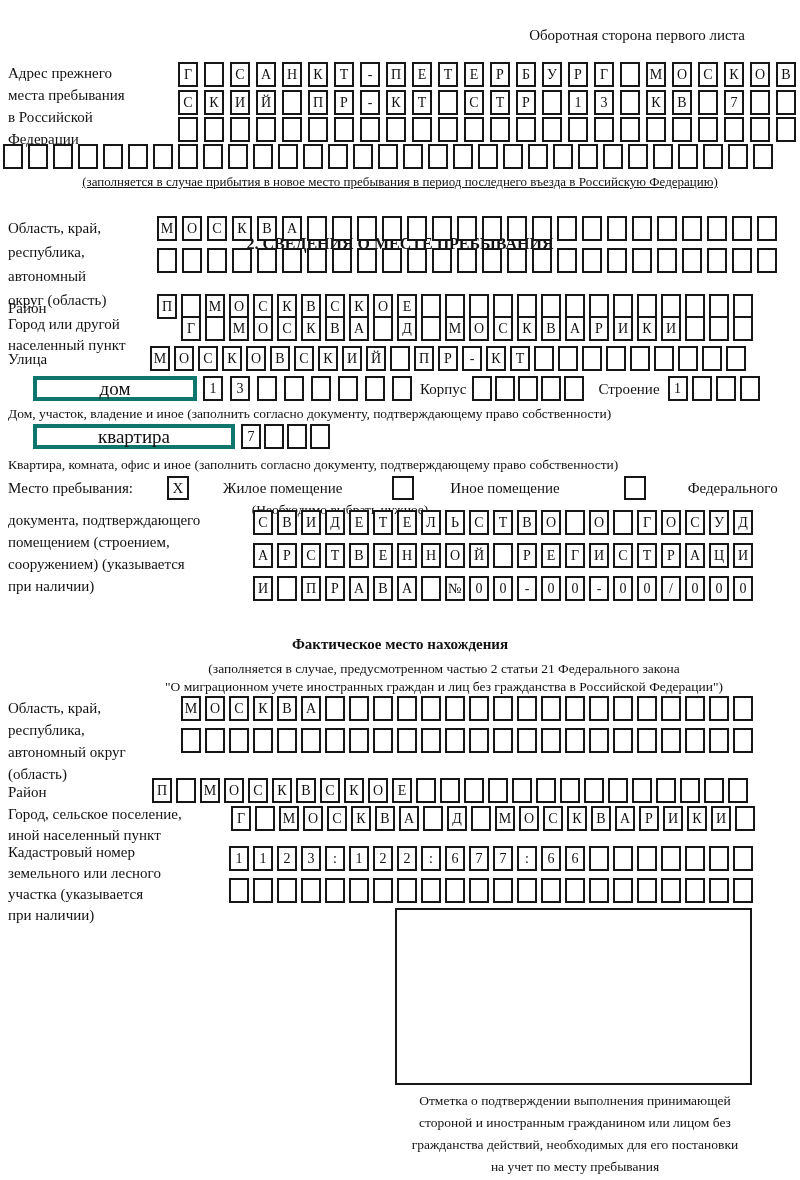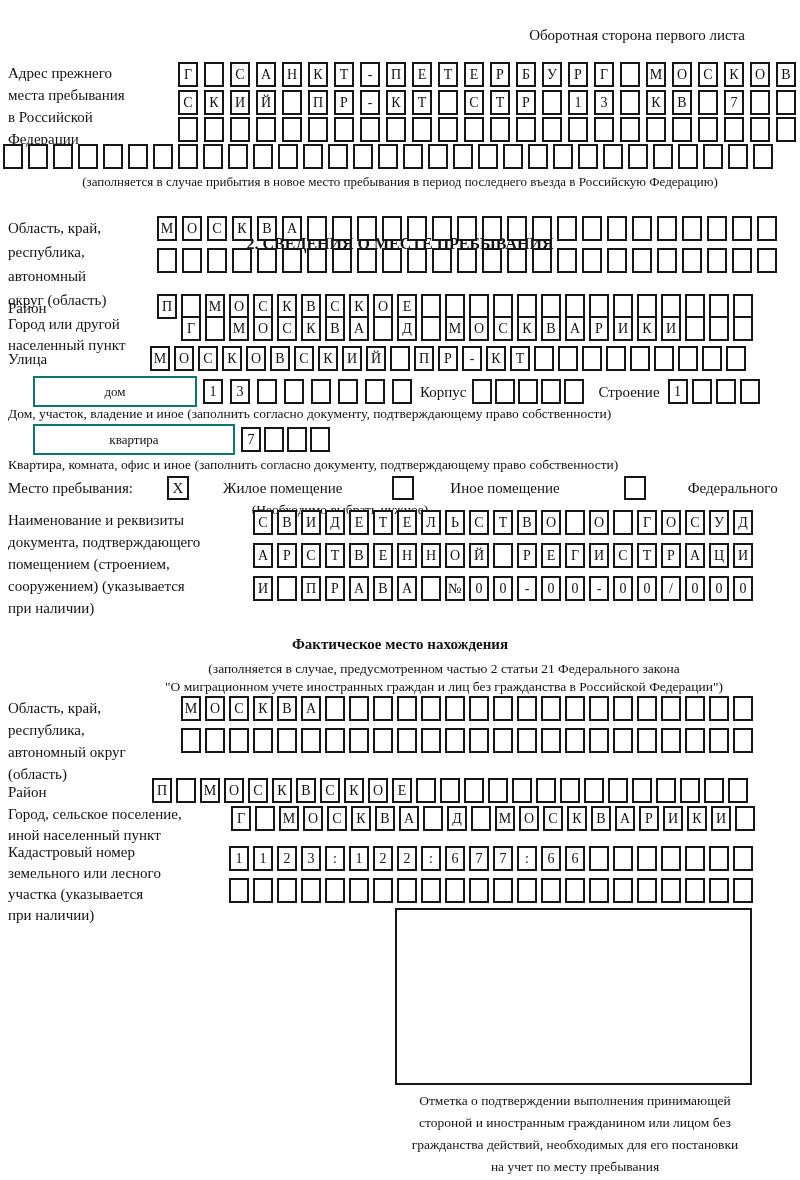--- a/index.html
+++ b/index.html
@@ -4,22 +4,22 @@
 <style>
   html,body{margin:0;padding:0;background:#fff;color:#111;}
   body{width:800px;height:1180px;position:relative;font-family:"Liberation Serif","DejaVu Serif",serif;}
   .abs{position:absolute;}
   .lbl{font-size:15px;line-height:22px;white-space:nowrap;}
   .lbl-lines div{white-space:nowrap;}
   .cellrow{display:flex;}
   .g3{gap:3px;} .g4{gap:4px;} .g5{gap:5px;} .g6{gap:6px;} .g7{gap:7px;}
   .cell{flex:0 0 auto;width:20px;height:25px;border:2px solid #161616;box-sizing:border-box;
         text-align:center;font-size:14px;line-height:21px;background:#fff;}
-  .labelbox{border:2px solid #0f766e;box-sizing:border-box;height:31px;display:flex;
-            align-items:center;justify-content:center;font-size:13px;}
+  .labelbox{border:4px solid #0f766e;box-sizing:border-box;height:25px;display:flex;
+            align-items:center;justify-content:center;font-size:19px;}
   .center{text-align:center;}
   .note{font-size:13px;line-height:17px;}
   .h-bold{font-weight:bold;}
   .chk{width:22px;height:24px;border:2px solid #161616;box-sizing:border-box;display:inline-flex;
        align-items:center;justify-content:center;font-size:15px;}
   .stamp-box{border:2px solid #161616;box-sizing:border-box;background:#fff;}
   .capt{font-size:13.5px;line-height:22px;text-align:center;}
 </style>
 </head>
 <body>
@@ -136,21 +136,21 @@
     <span class="cell"></span>
     <span class="cell"></span>
     <span class="cell"></span>
     <span class="cell"></span>
     <span class="cell"></span>
     <span class="cell"></span>
     <span class="cell"></span>
     <span class="cell"></span>
     <span class="cell"></span>
   </div>
-<div class="abs note center" style="top:173px;left:0;width:800px;">(заполняется в случае прибытия в новое место пребывания в период последнего въезда в Российскую Федерацию)</div>
+<div class="abs note center" style="top:173px;left:0;width:800px;text-decoration:underline;">(заполняется в случае прибытия в новое место пребывания в период последнего въезда в Российскую Федерацию)</div>
 
 <div class="abs h-bold center" style="top:188px;left:0;width:800px;font-size:16px;margin-top:47px;">2. СВЕДЕНИЯ О МЕСТЕ ПРЕБЫВАНИЯ</div>
 
 <div class="abs lbl lbl-lines" style="top:216px;left:8px;line-height:24px;">
     <div>Область, край,</div>
     <div>республика,</div>
     <div>автономный</div>
     <div>округ (область)</div>
   </div>
 <div class="abs cellrow g5" style="top:216px;left:157px;">
@@ -343,21 +343,20 @@
   <span class="chk" style="margin-left:10px;">X</span>
   <span class="lbl" style="margin-left:10px;">Жилое помещение</span>
   <span class="chk" style="margin-left:26px;"></span>
   <span class="lbl" style="margin-left:12px;">Иное помещение</span>
   <span class="chk" style="margin-left:40px;"></span>
   <span class="lbl" style="margin-left:18px;">Федерального</span>
 </div>
 <div class="abs note center" style="top:501px;left:100px;width:480px;font-size:13.5px;">(Необходимо выбрать нужное)</div>
 
 <div class="abs lbl lbl-lines" style="top:509px;left:8px;line-height:22px;">
-    <div>Наименование и реквизиты</div>
     <div>документа, подтверждающего</div>
     <div>помещением (строением,</div>
     <div>сооружением) (указывается</div>
     <div>при наличии)</div>
   </div>
 <div class="abs cellrow g4" style="top:510px;left:253px;">
     <span class="cell">С</span>
     <span class="cell">В</span>
     <span class="cell">И</span>
     <span class="cell">Д</span>

